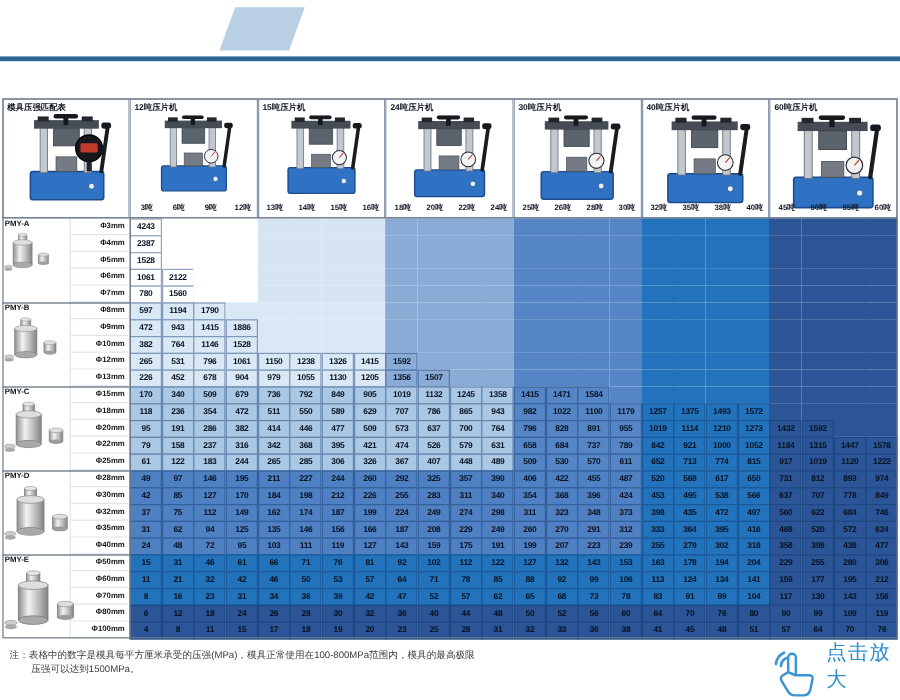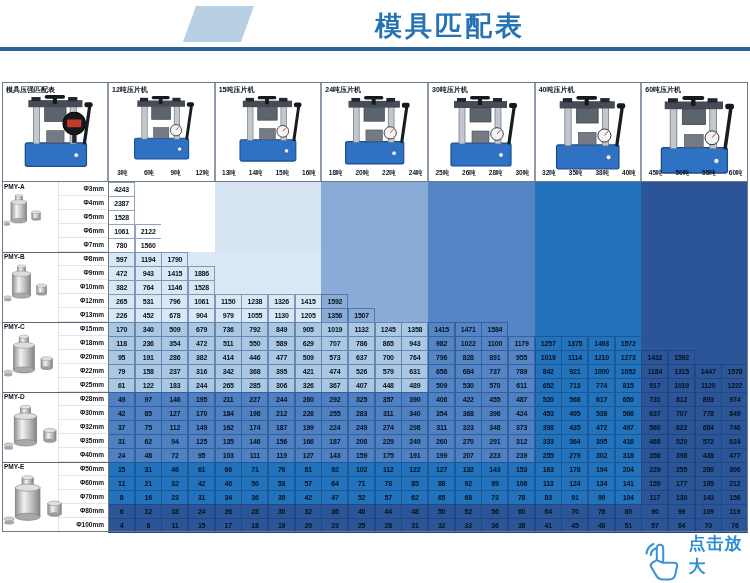--- a/index.html
+++ b/index.html
@@ -29,40 +29,39 @@
   .plabel{position:absolute;font-size:6.5px;font-weight:bold;color:#10131a;}
   .gsep{position:absolute;height:1px;background:#5c6878;}
   .vline{position:absolute;width:1px;background:#6e7988;}
   .hline{position:absolute;height:1px;background:#6e7988;}
   .tborder{position:absolute;border:1px solid #6e7988;box-sizing:border-box;pointer-events:none;}
   .msvg{position:absolute;}
   
   #note{position:absolute;left:8px;top:540px;font-size:8px;color:#3a3a3a;line-height:12px;}
   #note .indent{padding-left:18px;}
   #zoom-cta{position:absolute;left:638px;top:532px;display:flex;align-items:flex-end;cursor:pointer;}
-  #zoom-label{font-size:17px;font-weight:bold;color:#2e8fd0;margin-left:6px;margin-bottom:8px;letter-spacing:1px;}
+  #zoom-label{font-size:17px;font-weight:normal;color:#2e8fd0;margin-left:6px;margin-bottom:8px;letter-spacing:1px;}
 </style>
 </head>
 <body>
 
 <div id="canvas">
 
   <svg width="0" height="0" style="position:absolute" aria-hidden="true">
     <defs>
       <linearGradient id="mgrad" x1="0" y1="0" x2="1" y2="0">
         <stop offset="0" stop-color="#8f8f8f"></stop>
           <stop offset="0.35" stop-color="#f2f2f2"></stop>
         <stop offset="0.65" stop-color="#c2c2c2"></stop>
           <stop offset="1" stop-color="#838383"></stop>
       </linearGradient>
     </defs>
   </svg>
 
   <div class="banner-light"></div>
-  <div id="page-title">模具匹配表</div>
   <div id="title-rule"></div>
 
   <div id="table">
       <div class="hcell" style="left: 2px; top: 82px; width: 106px; height: 100px;">
         <div class="mlabel" style="left: 3px; top: 2px;">模具压强匹配表</div>
         <div class="msvg" style="left: 8px; top: 12px;"><svg width="91.8" height="75.48" viewBox="0 0 90 74">
             <rect x="14" y="47" width="60" height="23" rx="2" fill="#2f72c4" stroke="#1b4b8b" stroke-width="1.2"></rect>
             <circle cx="64" cy="59" r="2.4" fill="#e9eff6" stroke="#1b4b8b" stroke-width="0.6"></circle>
             <rect x="22" y="9" width="6" height="39" fill="#c3c8cf" stroke="#697078" stroke-width="0.7"></rect>
             <rect x="58" y="9" width="6" height="39" fill="#c3c8cf" stroke="#697078" stroke-width="0.7"></rect>
@@ -916,20 +915,24 @@
           <ellipse cx="46" cy="38" rx="6" ry="2" fill="#9c9c9c"></ellipse>
           <ellipse cx="5.5" cy="42" rx="4.5" ry="1.8" fill="#cfcfcf" stroke="#8d8d8d" stroke-width="0.5"></ellipse>
           <ellipse cx="5.5" cy="45" rx="4.5" ry="1.8" fill="#a8a8a8"></ellipse>
         </svg></div>
       <div class="gsep" style="left: 2px; top: 462px; width: 106px;"></div>
       <div class="hline" style="left: 2px; top: 181px; width: 746px;"></div>
       <div class="vline" style="left: 108px; top: 182px; height: 350px;"></div>
       <div class="tborder" style="left: 2px; top: 82px; width: 746px; height: 450px;"></div>
     </div>
 
+  <div id="note">
+    <div>注：表格中的数字是模具每平方厘米承受的压强(MPa)，模具正常使用在100-800MPa范围内，模具的最高极限</div>
+    <div class="indent">压强可以达到1500MPa。</div>
+  </div>
 
   <div id="zoom-cta">
     <svg width="52" height="50" viewBox="0 0 52 50">
       <g fill="none" stroke="#3a93d5" stroke-width="2.6" stroke-linecap="round">
         <path d="M10 16 A 14 14 0 0 1 18 5"></path>
         <path d="M15 18 A 9 9 0 0 1 21 10"></path>
       </g>
       <g fill="#fff" stroke="#3a93d5" stroke-width="2.4" stroke-linejoin="round">
         <rect x="22" y="6" width="7.5" height="22" rx="3.7"></rect>
         <path d="M22 24 l-5 3 q-3.4 2 -1.4 5.4 l6 10 q2.4 4.2 7.4 4.2 h7.5 q6 0 7.2 -6 l2 -9.6 q0.8 -4 -3.6 -4 l-13 0 z"></path>

